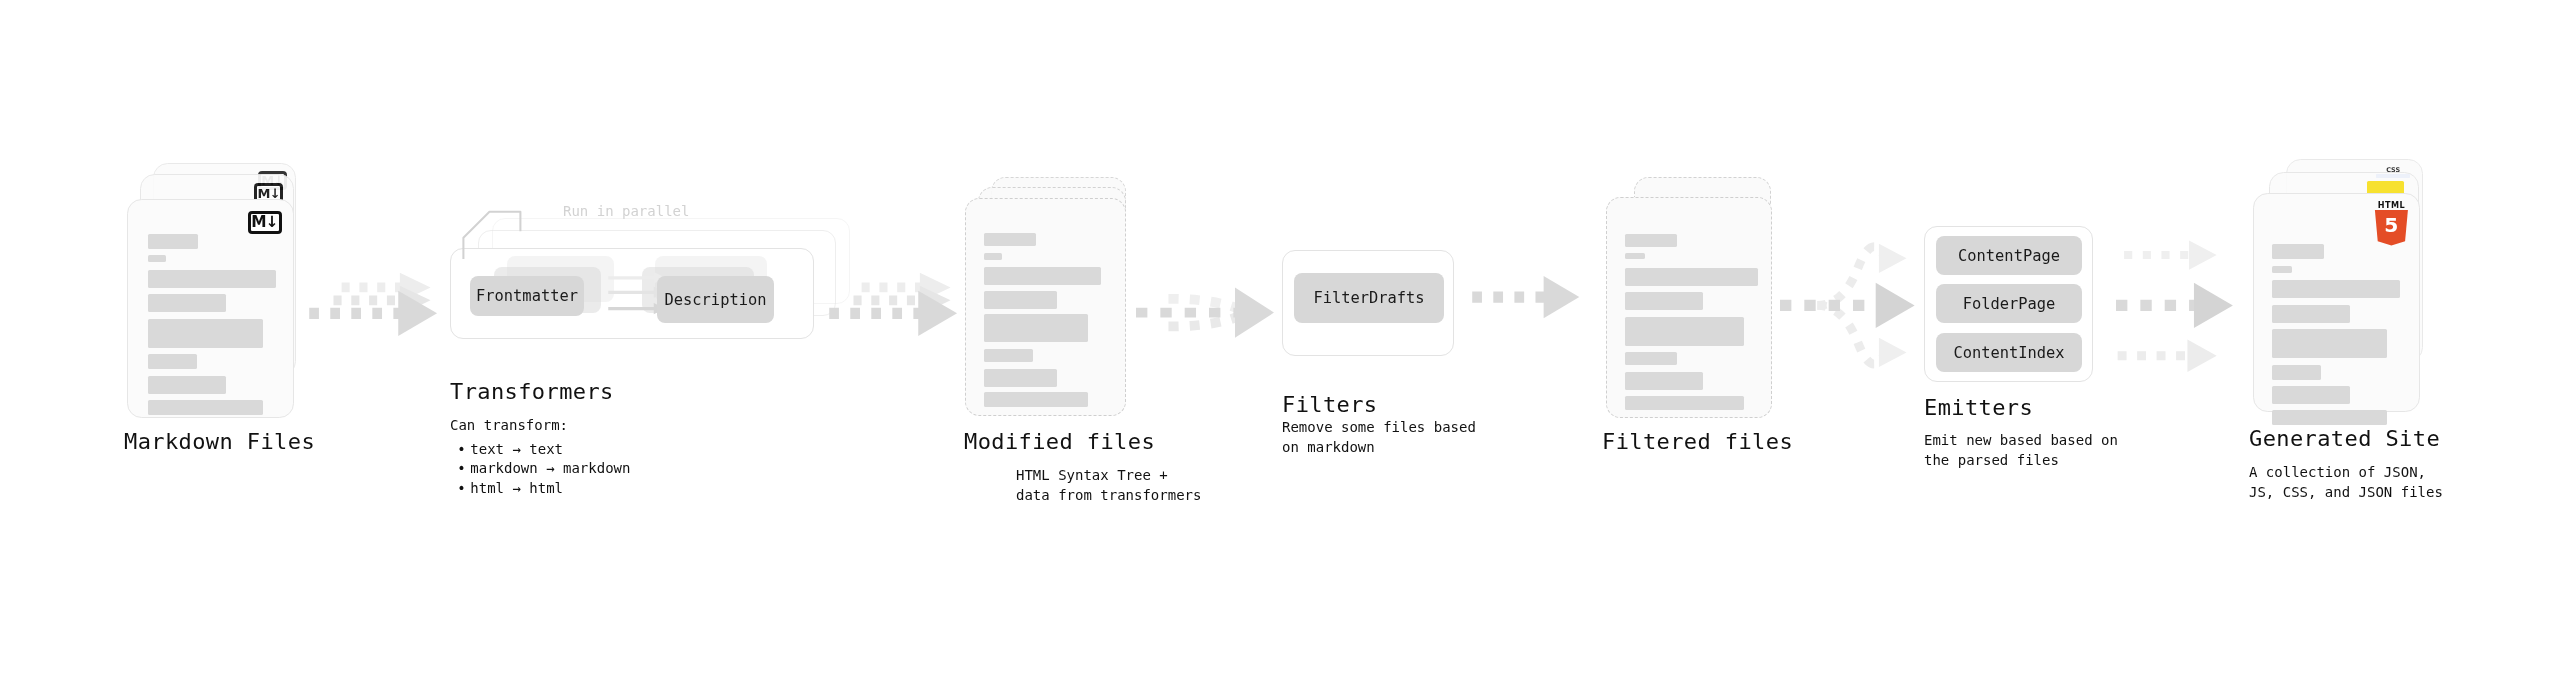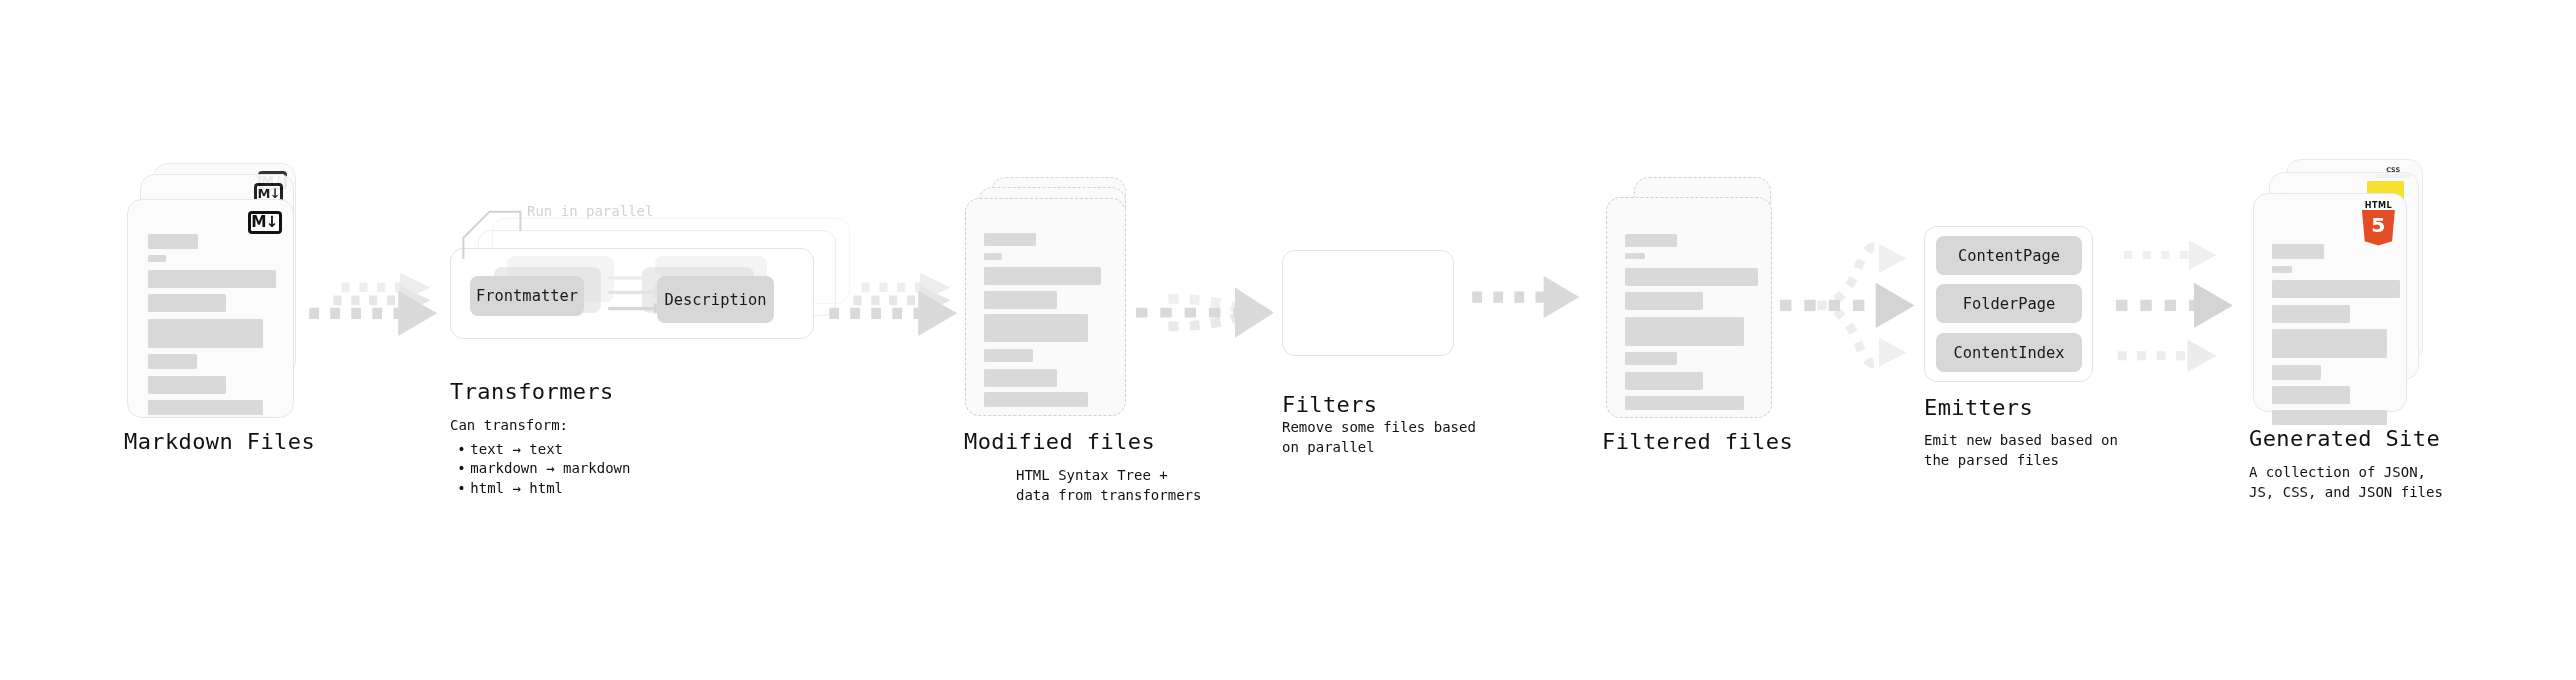--- a/index.html
+++ b/index.html
@@ -122,20 +122,21 @@
     color:#111;
   }
   .caption ul{margin:4px;padding:0 0 0 16.3px;list-style:none;}
   .caption li{position:relative;}
   .caption li:before{content:"\2022";position:absolute;left:-13px;}
   .parallel-lbl{
     position:absolute;
     font-size:14px;
     color:#d2d2d2;
     white-space:nowrap;
+    margin-left:36px;
   }
   svg{position:absolute;overflow:visible;}
 </style>
 </head>
 <body>
 
 <div id="stage">
 
   <div class="card-stack" style="left:127px;top:163px;">
     <div class="card back2" style="left:26px;top:0px;width:143px;height:213px;">
@@ -259,24 +260,27 @@
   <svg class="abs" style="left:1136px;top:258px;" width="142" height="106" viewBox="0 0 175 130">
     <g fill="none" stroke-width="12" stroke-dasharray="12 14">
       <path d="M40 50 Q104 50 134 66" stroke="#efefef"></path>
       <path d="M40 84 Q104 84 134 68" stroke="#e9e9e9"></path>
       <path d="M0 67 H134" stroke="#d9d9d9" stroke-dasharray="14 16"></path>
     </g>
     <polygon points="122,36 170,67 122,98" fill="#d9d9d9"></polygon>
   </svg>
 
   <div class="gbox" style="left:1282px;top:250px;width:172px;height:106px;"></div>
+  <div class="pill" style="left:1294px;top:273px;width:150px;height:50px;">
+      <span>FilterDrafts</span>
+    </div>
   <div class="title" style="left:1282px;top:392px;">Filters</div>
   <div class="caption" style="left:1282px;top:418px;">
     <div>Remove some files based</div>
-    <div>on parallel</div>
+    <div>on markdown</div>
   </div>
 
   <svg class="abs" style="left:1472px;top:276px;" width="114" height="73" viewBox="0 0 140 90">
     <g stroke="#d9d9d9" stroke-width="14" stroke-dasharray="12 14" fill="none">
         <path d="M0 26 H96"></path>
       </g>
     <polygon points="88,0 132,26 88,52" fill="#d9d9d9"></polygon>
   </svg>
 
   <div class="card-stack" style="left:1606px;top:177px;">
@@ -335,21 +339,21 @@
   <div class="card-stack" style="left:2253px;top:159px;">
     <div class="card back2" style="left:32.5px;top:0px;width:137px;height:203px;">
       <div class="css3-badge" style="right:11.4px;top:6.5px;">
         <div class="lbl">CSS</div>
         <div class="bar"></div>
       </div>
     </div>
     <div class="card back1" style="left:16.3px;top:13px;width:150px;height:208px;">
       <div class="js-badge" style="right:14.6px;top:8.1px;"></div>
     </div>
-    <div class="card" style="left:0px;top:34px;width:154px;height:219px;">
+    <div class="card" style="left:0px;top:34px;width:167px;height:219px;">
       <div class="html5" style="right:8.1px;top:6.5px;">
         <div class="h5top">HTML</div>
         <div class="shield"></div>
       </div>
       <div class="skel" style="left:18px;top:50px;width:52px;height:14.6px;"></div>
       <div class="skel" style="left:18px;top:72px;width:19.5px;height:6.5px;"></div>
       <div class="skel" style="left:18px;top:86px;width:128px;height:18px;"></div>
       <div class="skel" style="left:18px;top:111px;width:78px;height:18px;"></div>
       <div class="skel" style="left:18px;top:135px;width:115px;height:29px;"></div>
       <div class="skel" style="left:18px;top:171px;width:49px;height:14.6px;"></div>

